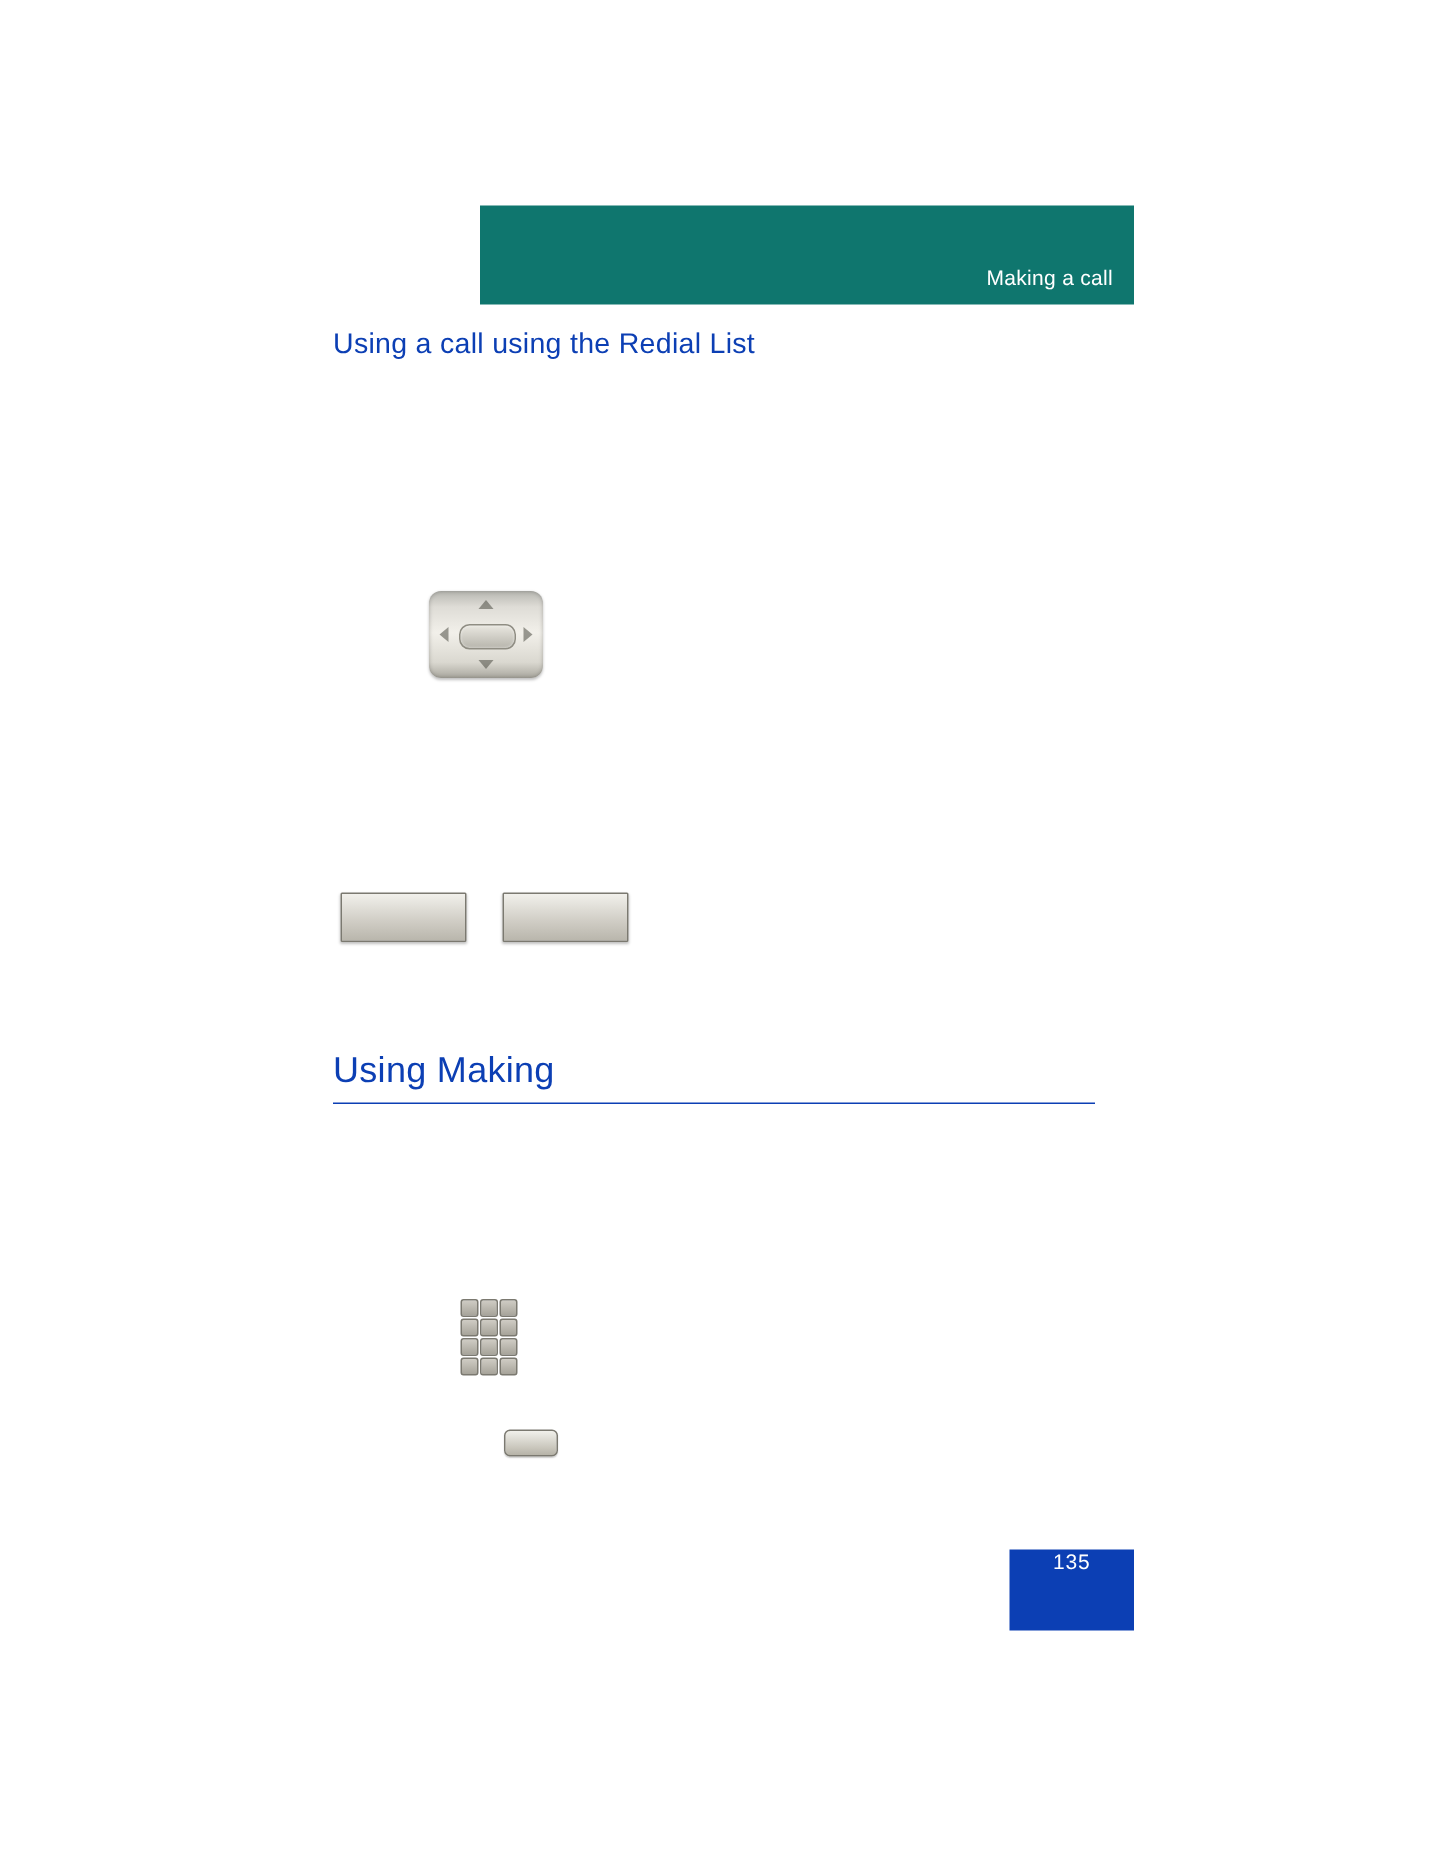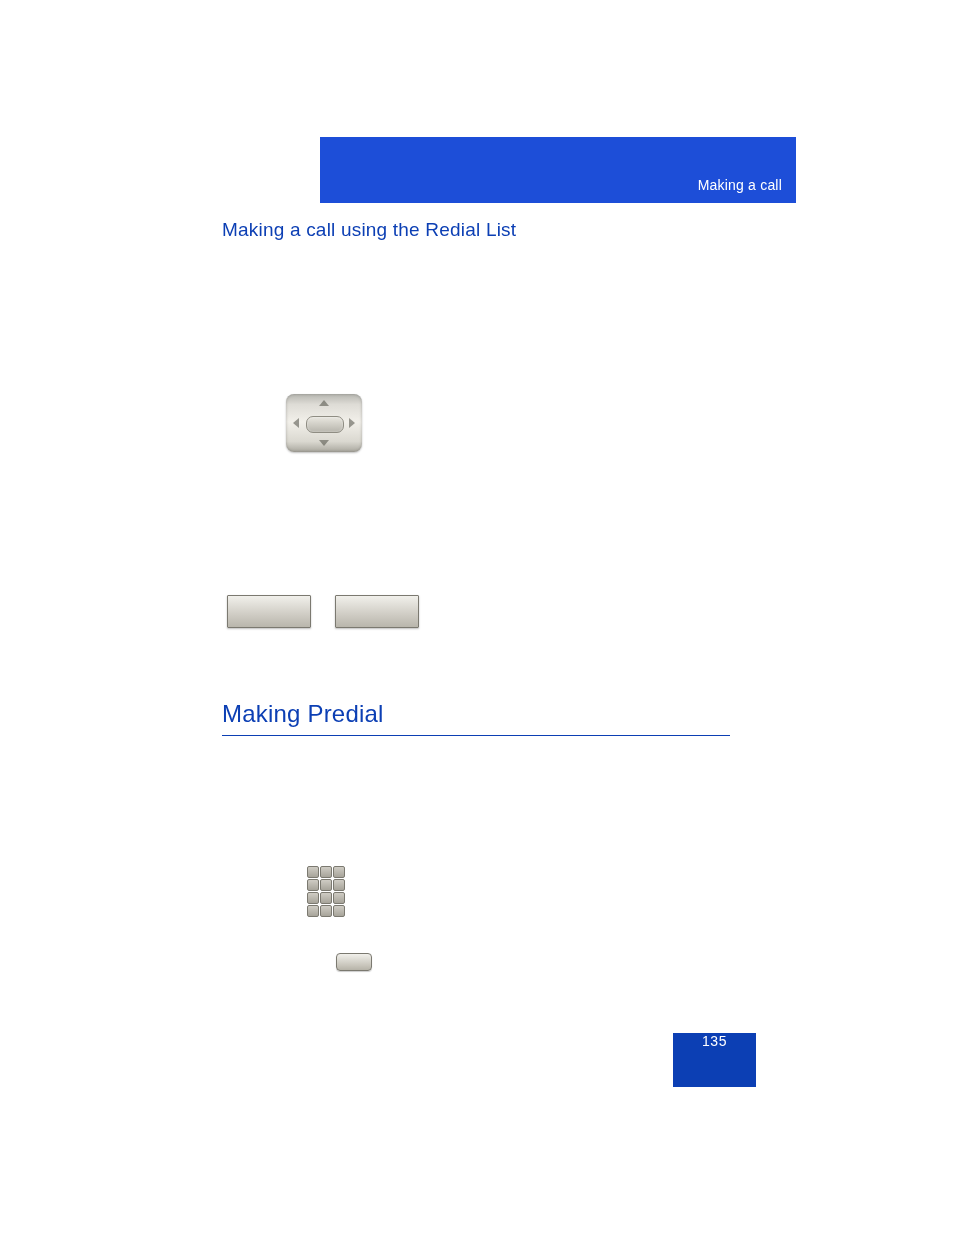--- a/index.html
+++ b/index.html
@@ -11,23 +11,23 @@
   .page {
     width: 954px;
     height: 1235px;
     position: relative;
     background: #ffffff;
   }
   .header-bar {
     position: absolute;
     left: 320px;
     top: 137px;
-    width: 476px;
+    width: 436px;
     height: 66px;
-    background: #1d4ed8;
+    background: #0f766e;
   }
   .header-text {
     position: absolute;
     right: 14px;
     bottom: 10px;
     color: #ffffff;
     font-size: 14px;
     font-weight: 300;
     letter-spacing: 0.2px;
   }
@@ -161,38 +161,38 @@
 </style>
 </head>
 <body>
 
 <div class="page">
 
   <div class="header-bar">
     <div class="header-text">Making a call</div>
   </div>
 
-  <div class="subheading">Making a call using the Redial List</div>
+  <div class="subheading">Using a call using the Redial List</div>
 
   <div class="nav-pad-wrap">
     <div class="nav-pad">
       <div class="tri tri-up"></div>
       <div class="tri tri-down"></div>
       <div class="tri tri-left"></div>
       <div class="tri tri-right"></div>
       <div class="enter-btn"></div>
     </div>
   </div>
 
   <div class="softkey-row">
     <div class="softkey"></div>
     <div class="softkey"></div>
   </div>
 
-  <div class="section-heading">Making Predial</div>
+  <div class="section-heading">Using Making</div>
   <div class="section-rule"></div>
 
   <div class="dialpad-wrap">
     <div class="dialpad">
       <div class="dp-key"></div>
       <div class="dp-key"></div>
       <div class="dp-key"></div>
       <div class="dp-key"></div>
       <div class="dp-key"></div>
       <div class="dp-key"></div>

